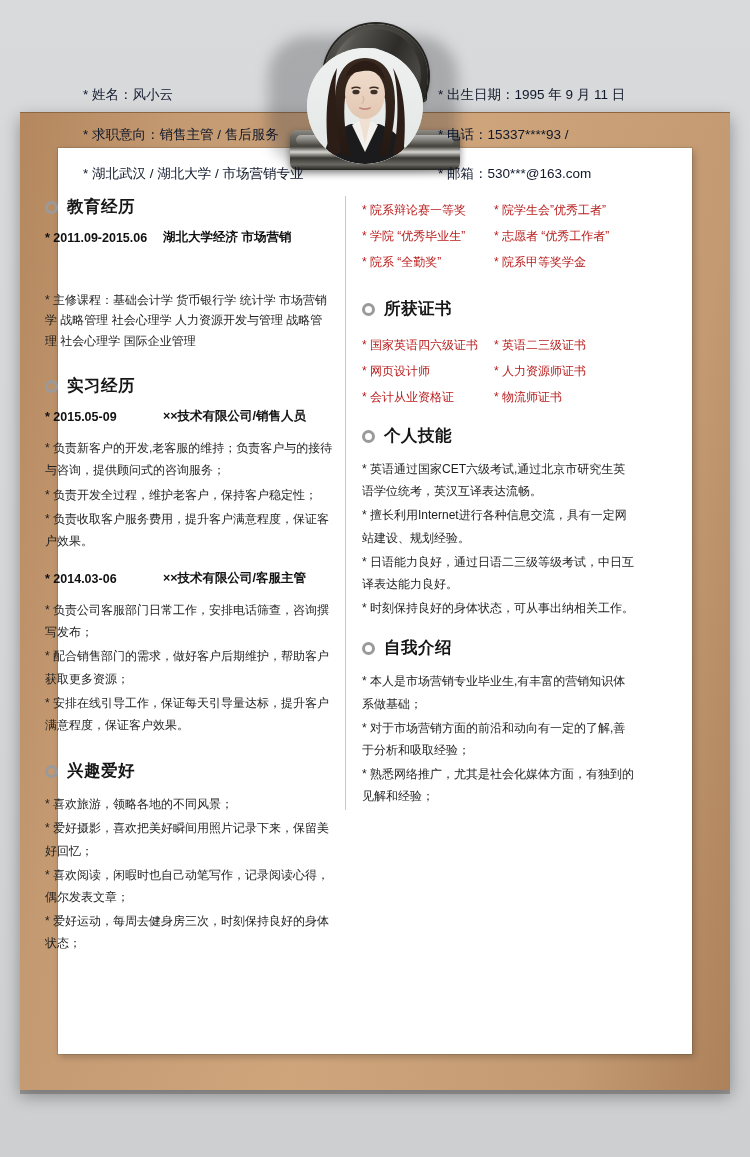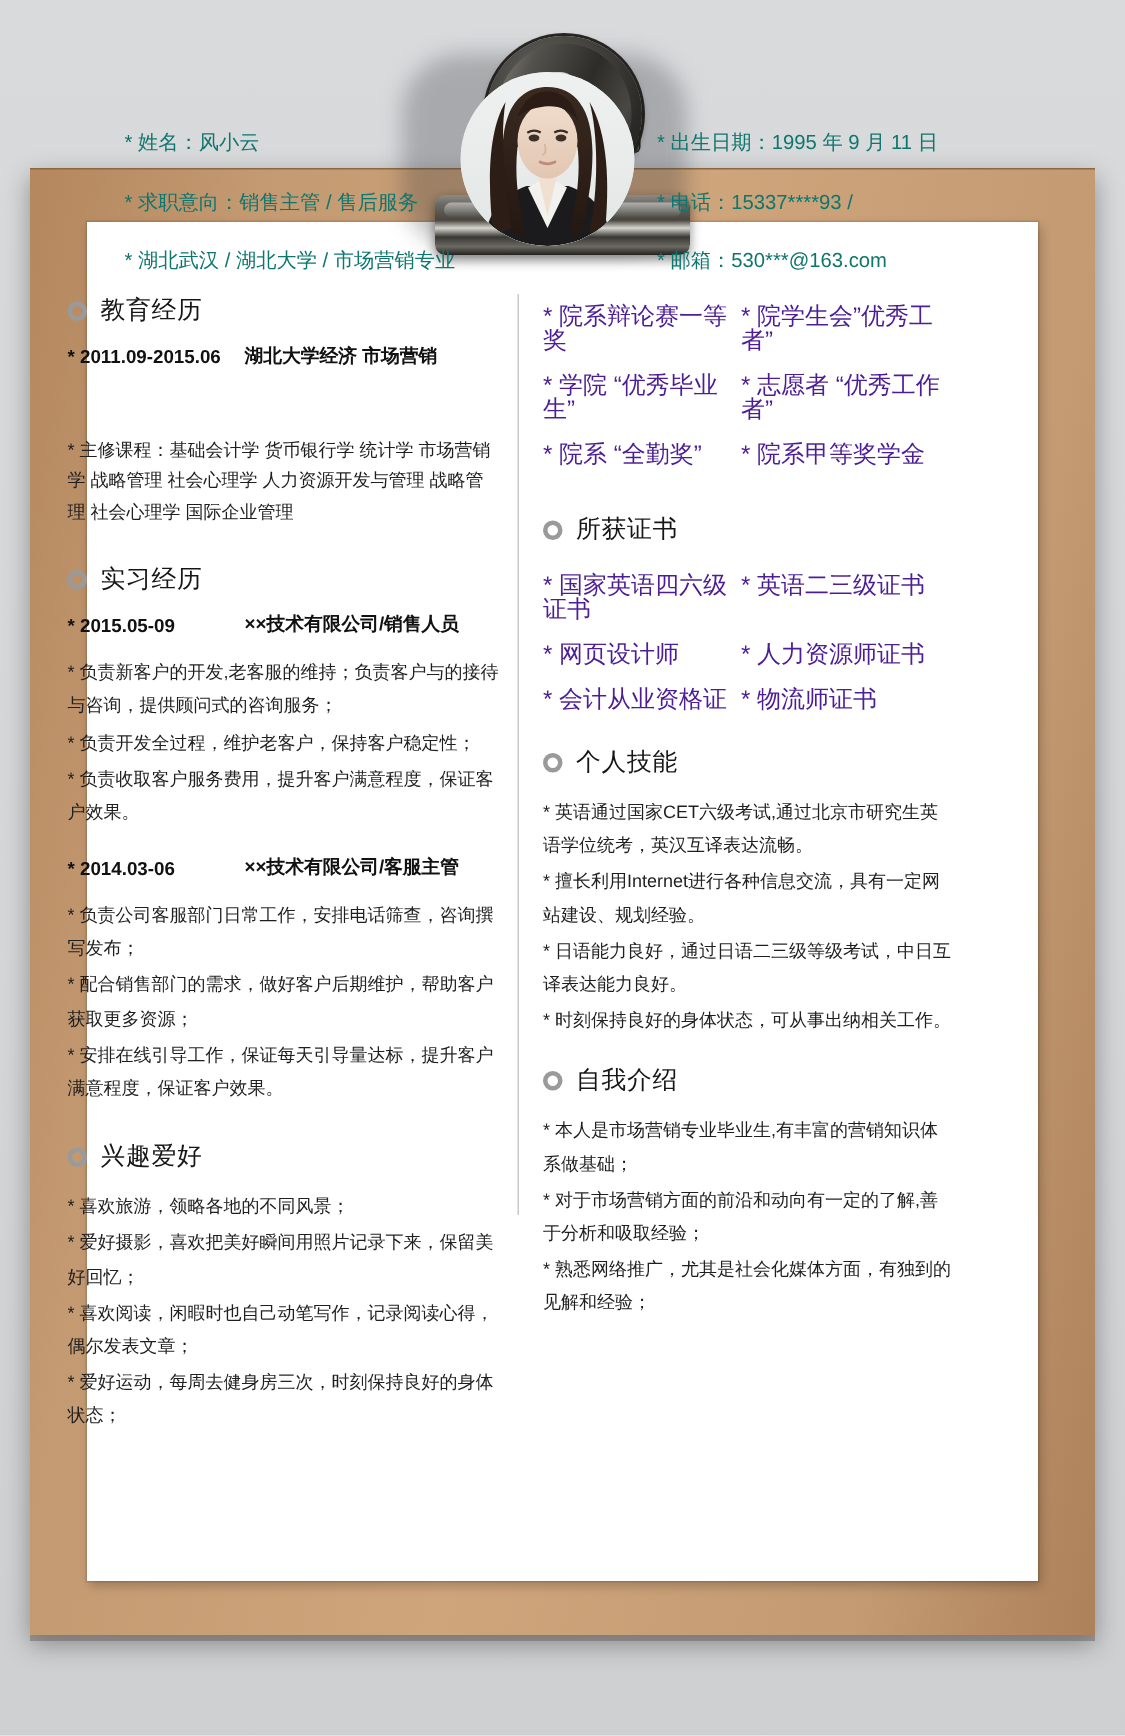--- a/index.html
+++ b/index.html
@@ -64,21 +64,21 @@
     position:absolute;left:12px;top:108px;width:170px;height:40px;border-radius:7px;
     background:linear-gradient(180deg,#8d8a84 0%,#6a6862 16%,#48463f 42%,#d7d5cf 55%,#3a3834 70%,#6b6962 86%,#24221f 100%);
     box-shadow:0 3px 7px rgba(0,0,0,.45);
   }
   #clip .bar:before{
     content:"";position:absolute;left:6px;top:5px;right:6px;height:10px;border-radius:5px;
     background:linear-gradient(180deg,rgba(255,255,255,.45),rgba(255,255,255,0));
   }
   
   .header{position:absolute;left:38px;top:36px;width:634px;height:160px;}
-  .hcol{position:absolute;font-size:13.5px;color:#0f766e;line-height:1;}
+  .hcol{position:absolute;font-size:13.5px;color:#0f172a;line-height:1;}
   .hcol .row{margin-bottom:26px;white-space:nowrap;}
   .hleft{left:45px;top:52px;}
   .hright{left:400px;top:52px;}
   .avatar{
     position:absolute;left:269px;top:12px;width:116px;height:116px;border-radius:50%;
     overflow:hidden;background:#e9ecea;
   }
   .avatar svg{display:block;}
   
   .divider{
@@ -86,27 +86,27 @@
   }
   .col{position:absolute;top:196px;}
   .colL{left:45px;width:288px;}
   .colR{left:362px;width:272px;}
   .sec{margin-bottom:2px;}
   .sec-head{display:flex;align-items:center;margin:0 0 11px 0;}
   .ring{
     width:13px;height:13px;border-radius:50%;
     border:3.5px solid #9a9a9a;box-sizing:border-box;margin-right:9px;flex:0 0 auto;
   }
-  .sec-title{font-size:16.5px;font-weight:normal;color:#161616;letter-spacing:.5px;}
+  .sec-title{font-size:16.5px;font-weight:bold;color:#161616;letter-spacing:.5px;}
   .job{display:flex;font-size:12.5px;font-weight:bold;color:#111;margin:0 0 12px 0;align-items:center;}
   .job .when{width:118px;flex:0 0 auto;}
   .job .what{flex:1;}
   .p{font-size:12px;line-height:1.85;color:#1f1f1f;margin:0 0 2px 0;}
   .p.tight{line-height:1.7;margin-top:44px;}
-  .two{display:flex;font-size:16px;color:#4c1d95;margin:0 0 14px 0;line-height:1;}
+  .two{display:flex;font-size:12px;color:#b91c1c;margin:0 0 14px 0;line-height:1;}
   .two .a{width:132px;flex:0 0 auto;}
   .two .b{flex:1;}
   .gap-s{height:8px;}
   .gap-m{height:16px;}
   .gap-l{height:22px;}
 </style>
 </head>
 <body>
 
 <div id="wall"></div>

